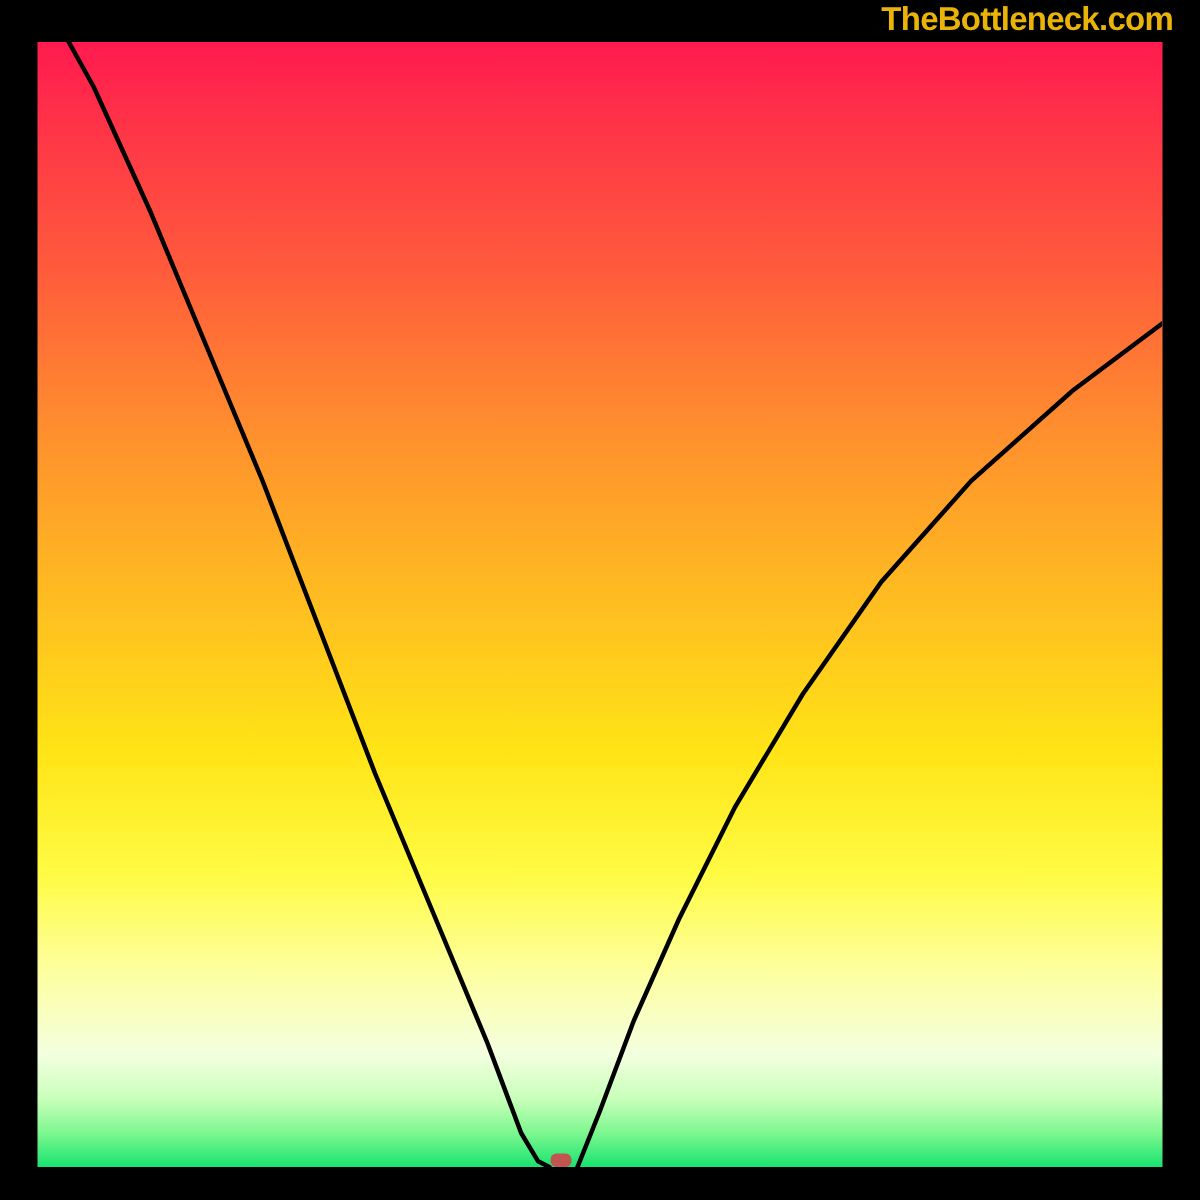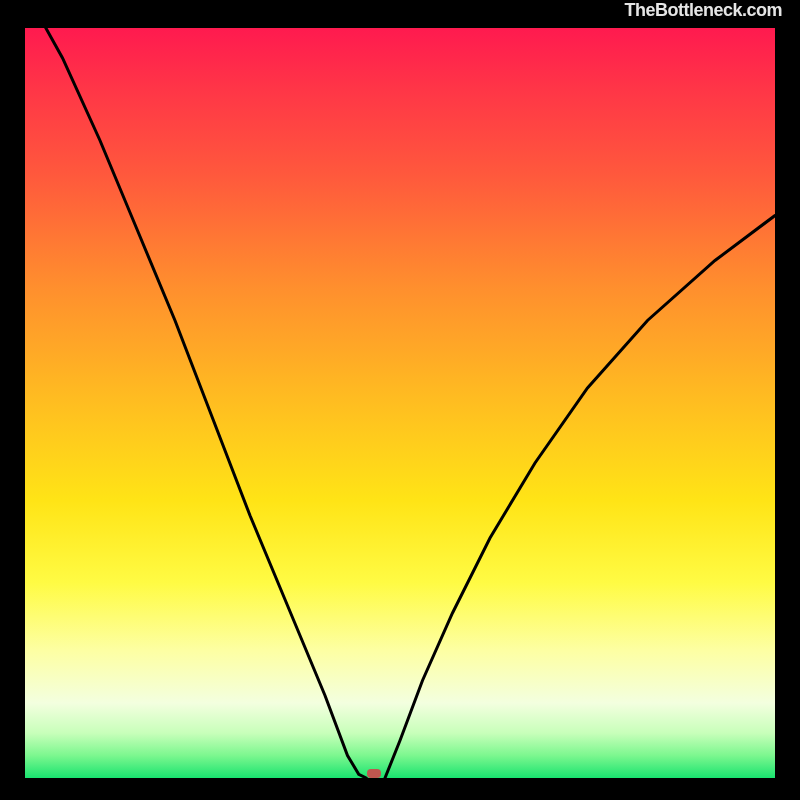--- a/index.html
+++ b/index.html
@@ -14,23 +14,23 @@
     position: relative;
     width: 800px;
     height: 800px;
     background: #000000;
     box-sizing: border-box;
   }
   .attribution {
     position: absolute;
     top: 0px;
     right: 18px;
-    font-size: 18px;
+    font-size: 22px;
     font-weight: bold;
-    color: #e5e5e5;
+    color: #eab308;
     letter-spacing: -0.5px;
     font-family: Arial, sans-serif;
   }
   .plot-area {
     position: absolute;
     left: 25px;
     top: 28px;
     width: 750px;
     height: 750px;
     overflow: hidden;

